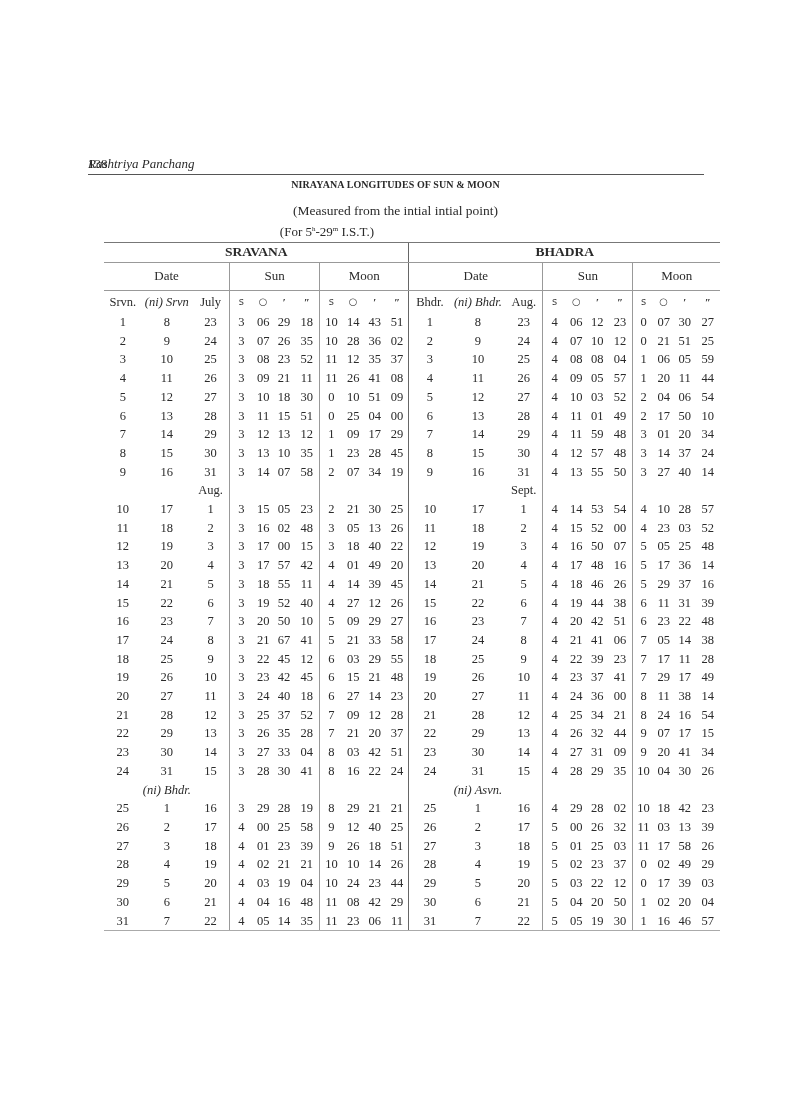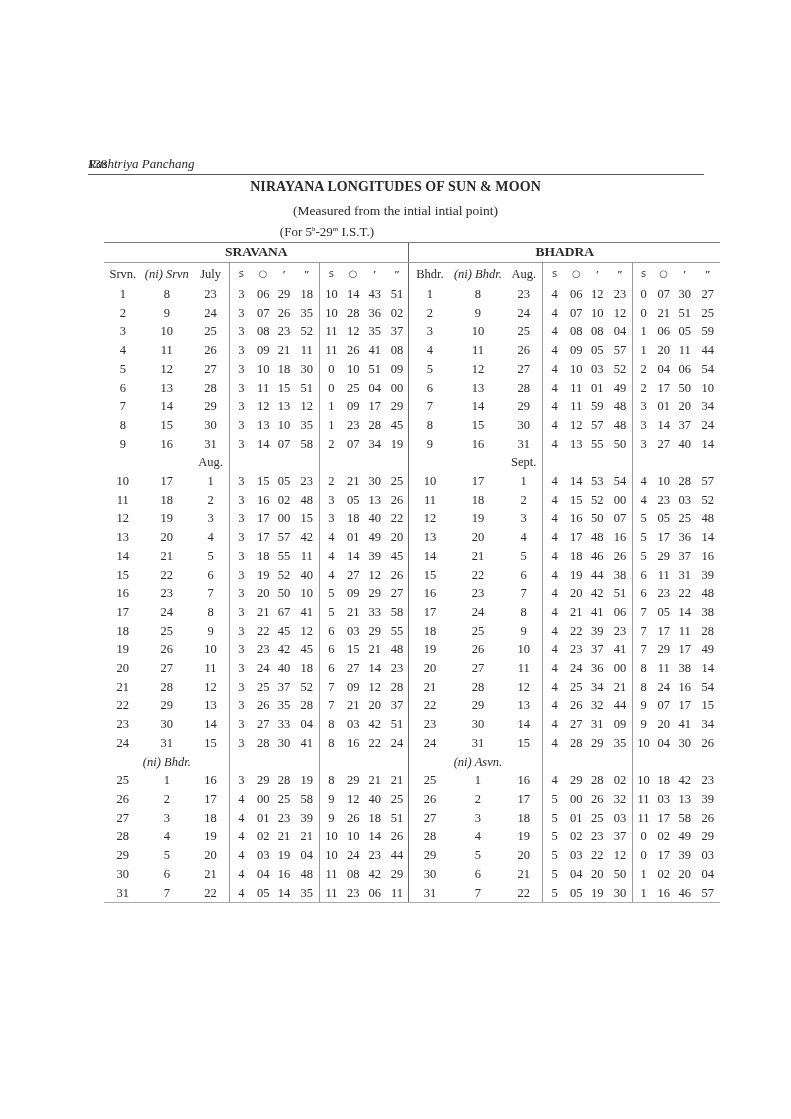--- a/index.html
+++ b/index.html
@@ -3,21 +3,21 @@
 <meta charset="utf-8">
 <style>
   html, body { margin: 0; padding: 0; background: #ffffff; }
   body { width: 791px; height: 1119px; position: relative; overflow: hidden;
          font-family: "Liberation Serif", "DejaVu Serif", serif; color: #2a2a2a; }
   .running-head { position: absolute; left: 88px; top: 156px; width: 616px; height: 18px;
                   border-bottom: 1.5px solid #555; font-size: 13px; }
   .page-number { position: absolute; left: 0; top: 0; }
   .running-title { position: absolute; left: 0; right: 0; top: 0; text-align: left; font-style: italic; }
   .title { position: absolute; left: 0; width: 791px; top: 179px; text-align: center;
-           font-weight: bold; font-size: 14px; letter-spacing: 0.1px; }
+           font-weight: bold; font-size: 10px; letter-spacing: 0.1px; }
   .subtitle { position: absolute; left: 0; width: 791px; top: 203px; text-align: center; font-size: 13.5px; }
   .subtitle2 { position: absolute; left: 0; width: 654px; top: 224px; text-align: center; font-size: 13px; }
   .subtitle2 sup { font-size: 7px; }
 
   table.main { position: absolute; left: 88px; top: 242px; width: 616px; border-collapse: collapse;
                font-size: 12.5px; table-layout: fixed; margin-left: 16px; }
   table.main td { padding: 0; text-align: center; height: 18.7px; line-height: 18.7px; white-space: nowrap; }
   table.main tr.h-month td { height: 19px; font-weight: bold; font-size: 13.5px; border-top: 1px solid #777; border-bottom: 1px solid #999; }
   table.main tr.h-group td { height: 27px; border-bottom: 1px solid #999; font-size: 13px; }
   table.main tr.h-year td { height: 24px; }
@@ -67,20 +67,28 @@
     <col style="width:20px">
       <col style="width:19px">
       <col style="width:21px">
       <col style="width:23px">
   </colgroup>
   <tbody id="tbody">
     <tr class="h-month">
       <td colspan="11">SRAVANA</td>
       <td colspan="11" class="vm">BHADRA</td>
     </tr>
+    <tr class="h-group">
+      <td colspan="3">Date</td>
+      <td colspan="4" class="vl">Sun</td>
+      <td colspan="4" class="vl">Moon</td>
+      <td colspan="3" class="vm">Date</td>
+      <td colspan="4" class="vl">Sun</td>
+      <td colspan="4" class="vl">Moon</td>
+    </tr>
     <tr class="h-unit">
       <td class="dL">Srvn.</td>
       <td class="it">(ni) Srvn</td>
       <td class="dR">July</td>
       <td class="vl sym">s</td>
       <td class="sym">○</td>
       <td class="symb">′</td>
       <td class="symb">″</td>
       <td class="vl sym">s</td>
       <td class="sym">○</td>

